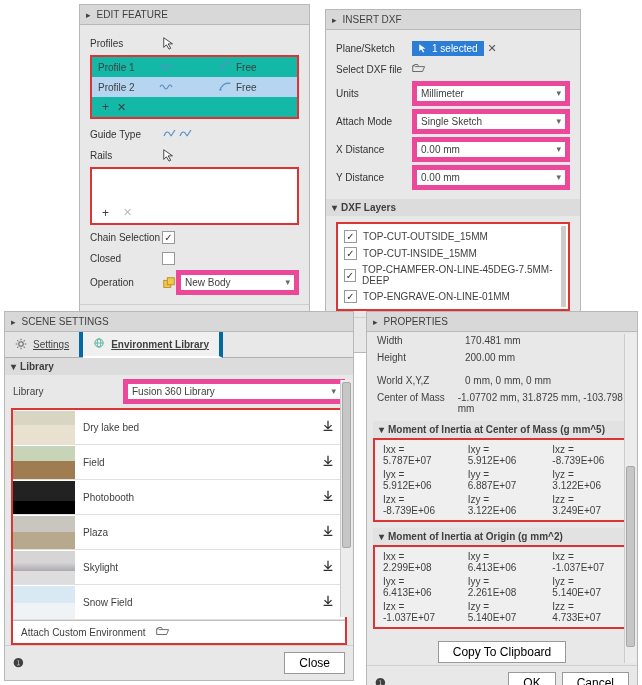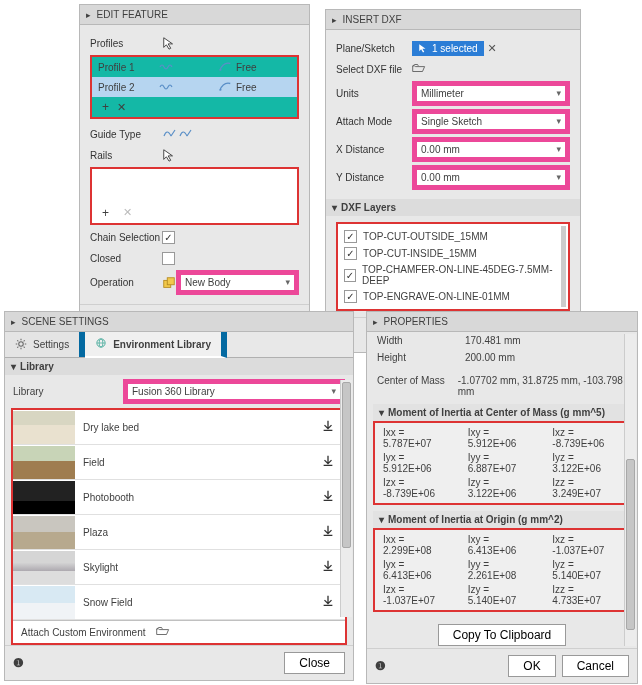--- a/index.html
+++ b/index.html
@@ -31,21 +31,21 @@
   .footer .info { margin-right: auto; font-weight: bold; font-size: 12px; }
   .btn { background: #fff; border: 1px solid #999; padding: 3px 14px; font-size: 12px; cursor: pointer; }
   .tag { background: #2b7dd6; color: #fff; padding: 2px 6px; font-size: 10px; display: inline-flex; align-items: center; gap: 4px; }
   .tag .cursor { filter: brightness(0) invert(1); }
   .tag-x { color: #555; font-size: 11px; margin-left: 4px; }
   .open-icon svg { width: 14px; height: 10px; }
   .collapse-row { background: #dcdcdc; padding: 3px 6px; font-weight: bold; display: flex; align-items: center; gap: 4px; }
   .layer-box { border: 2px solid #d33; background: #fff; padding: 4px 6px; }
   .layer-item { display: flex; align-items: center; gap: 6px; padding: 2px 0; }
   .tabs { display: flex; border-bottom: 1px solid #b0b0b0; }
-  .tab { padding: 5px 10px; display: flex; align-items: center; gap: 6px; background: #e4e4e4; border-right: 6px solid #0369a1; }
+  .tab { padding: 5px 10px; display: flex; align-items: center; gap: 6px; background: #e4e4e4; border-right: 4px solid #0369a1; text-decoration: underline; }
   .tab.active { background: #f0f0f0; font-weight: bold; border-bottom: 2px solid #fff; margin-bottom: -1px; }
   .env-list { border: 2px solid #d33; background: #fff; }
   .env-head { background: #dcdcdc; padding: 3px 6px; font-weight: bold; display:flex; align-items:center; gap:4px; }
   .env-row-lib { display: flex; align-items: center; padding: 4px 8px; }
   .env-item { display: flex; align-items: center; border-bottom: 1px solid #e0e0e0; height: 35px; }
   .thumb { width: 62px; height: 33px; background: linear-gradient(#bac3cc 0 40%, #e9e1cf 40% 100%); margin-right: 8px; }
   .thumb.t1 { background: linear-gradient(#d8d6c2 0 42%, #e9e1cf 42% 100%); }
   .thumb.t2 { background: linear-gradient(#c8d4b7 0 45%, #9f7d50 45% 100%); }
   .thumb.t3 { background: linear-gradient(#222 0 60%, #000 60% 100%); }
   .thumb.t4 { background: linear-gradient(#c9c6bf 0 48%, #b7a98e 48% 100%); }
@@ -336,20 +336,24 @@
     <div class="prop-row">
         <span class="prop-label">Width</span>
         <span>170.481 mm</span>
       </div>
     <div class="prop-row">
         <span class="prop-label">Height</span>
         <span>200.00 mm</span>
       </div>
     <div style="height:6px"></div>
     <div class="prop-row">
+        <span class="prop-label">World X,Y,Z</span>
+        <span>0 mm, 0 mm, 0 mm</span>
+      </div>
+    <div class="prop-row">
         <span class="prop-label">Center of Mass</span>
         <span>-1.07702 mm, 31.8725 mm, -103.798 mm</span>
       </div>
     <div class="collapse-row" style="margin:4px 6px 0 6px; background:#e2e2e2">
       <span>▾</span>
       <span>Moment of Inertia at Center of Mass   (g mm^5)</span>
     </div>
     <div class="moi-box">
       <div class="moi-grid">
         <span>Ixx = 5.787E+07</span>

